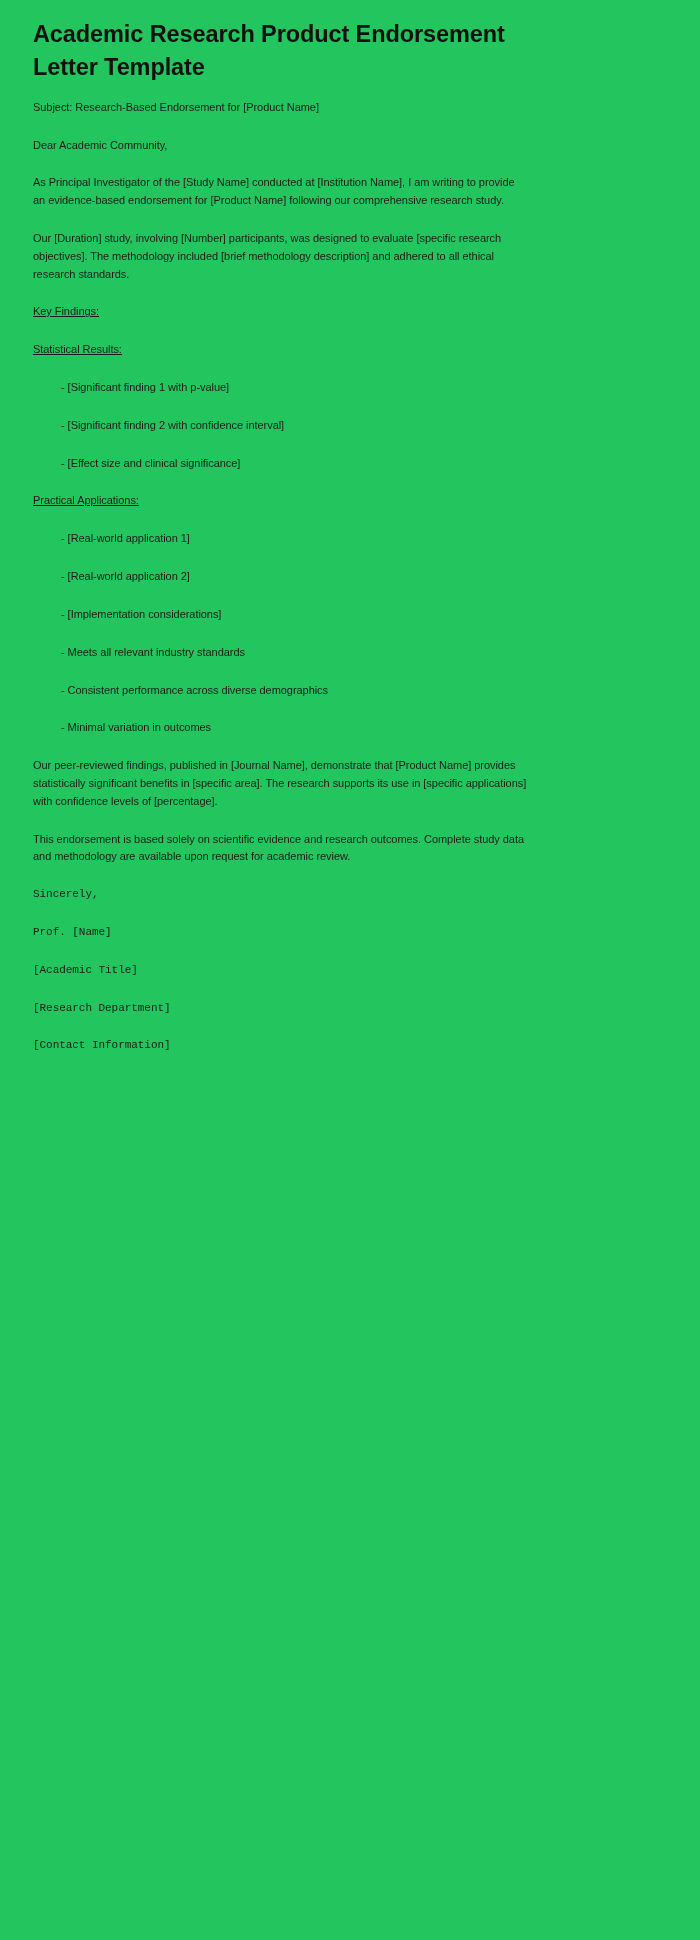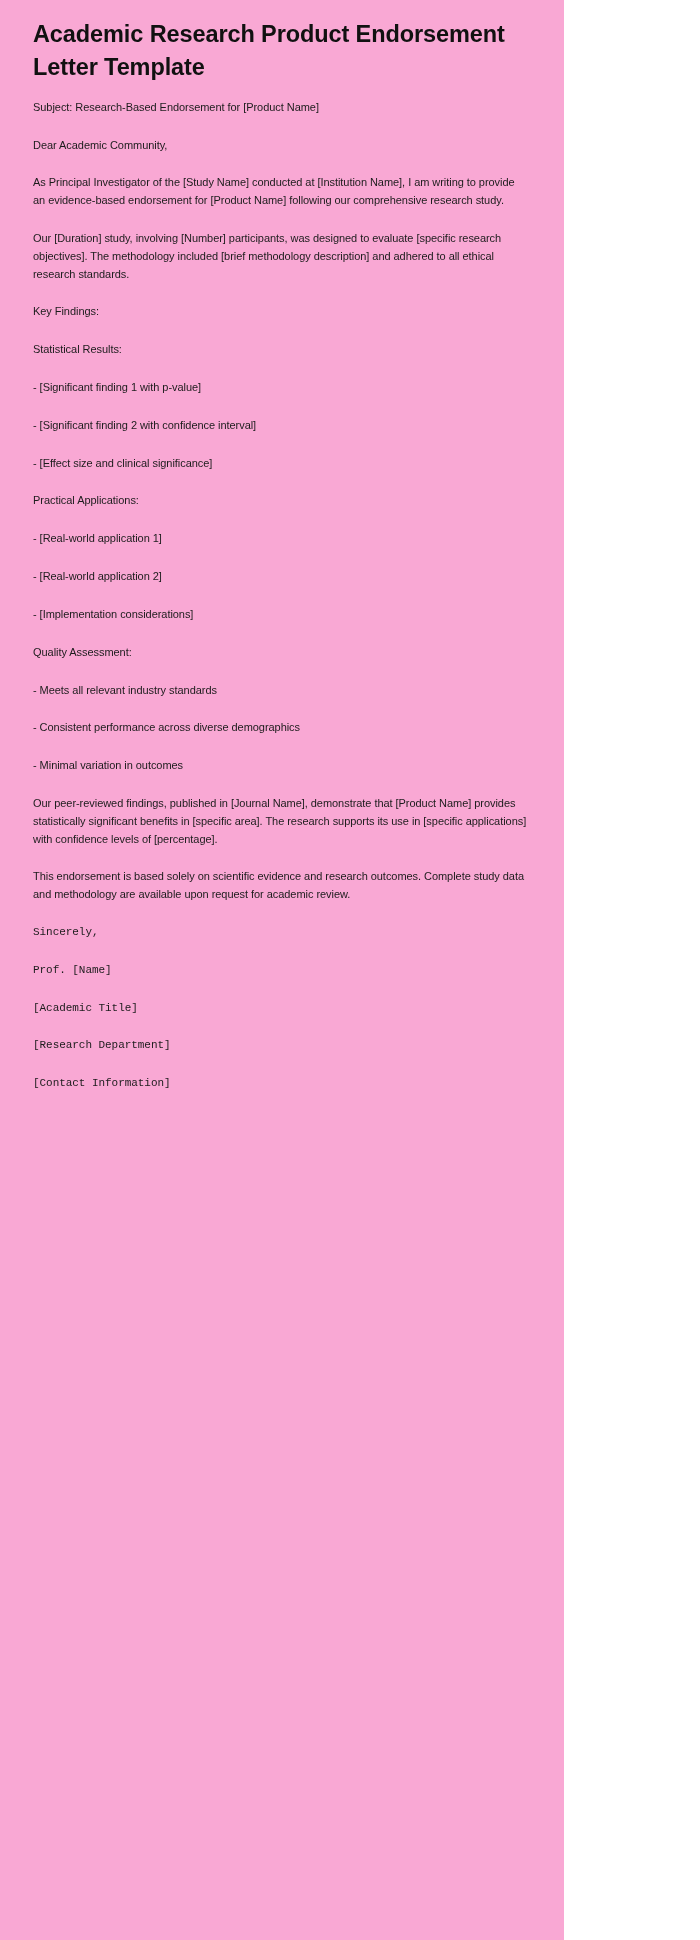--- a/index.html
+++ b/index.html
@@ -8,24 +8,24 @@
     background: #ffffff;
   }
   body {
     width: 700px;
     min-height: 1940px;
     font-family: "Liberation Sans", sans-serif;
     color: #1c1c1c;
     -webkit-font-smoothing: antialiased;
   }
   .page {
-    width: 564px;
+    width: 700px;
     min-height: 1940px;
     box-sizing: border-box;
-    background: #f9a8d4;
+    background: #22c55e;
     padding: 0;
   }
   .doc {
     padding-left: 33px;
     padding-right: 33px;
     padding-top: 18px;
   }
   .doc-title {
     font-size: 23.5px;
     line-height: 1.42;
@@ -39,23 +39,25 @@
     font-size: 11px;
     line-height: 1.62;
     font-weight: 400;
     color: #1c1c1c;
     margin: 0 0 20px 0;
     max-width: 496px;
     letter-spacing: -0.05px;
   }
   .para.bullet {
     margin-bottom: 20px;
+    margin-left: 28px;
   }
   .para.heading-line {
     margin-bottom: 20px;
+    text-decoration: underline;
   }
   .para.sig {
     margin-bottom: 20px;
     font-family: Liberation Mono, monospace;
   }
   .para:last-child {
     margin-bottom: 0;
   }
 </style>
 </head>
@@ -71,21 +73,20 @@
         <p class="para ">Our [Duration] study, involving [Number] participants, was designed to evaluate [specific research objectives]. The methodology included [brief methodology description] and adhered to all ethical research standards.</p>
         <p class="para heading-line">Key Findings:</p>
         <p class="para heading-line">Statistical Results:</p>
         <p class="para bullet">- [Significant finding 1 with p-value]</p>
         <p class="para bullet">- [Significant finding 2 with confidence interval]</p>
         <p class="para bullet">- [Effect size and clinical significance]</p>
         <p class="para heading-line">Practical Applications:</p>
         <p class="para bullet">- [Real-world application 1]</p>
         <p class="para bullet">- [Real-world application 2]</p>
         <p class="para bullet">- [Implementation considerations]</p>
-        <p class="para heading-line">Quality Assessment:</p>
         <p class="para bullet">- Meets all relevant industry standards</p>
         <p class="para bullet">- Consistent performance across diverse demographics</p>
         <p class="para bullet">- Minimal variation in outcomes</p>
         <p class="para ">Our peer-reviewed findings, published in [Journal Name], demonstrate that [Product Name] provides statistically significant benefits in [specific area]. The research supports its use in [specific applications] with confidence levels of [percentage].</p>
         <p class="para ">This endorsement is based solely on scientific evidence and research outcomes. Complete study data and methodology are available upon request for academic review.</p>
         <p class="para sig">Sincerely,</p>
         <p class="para sig">Prof. [Name]</p>
         <p class="para sig">[Academic Title]</p>
         <p class="para sig">[Research Department]</p>
         <p class="para sig">[Contact Information]</p>

